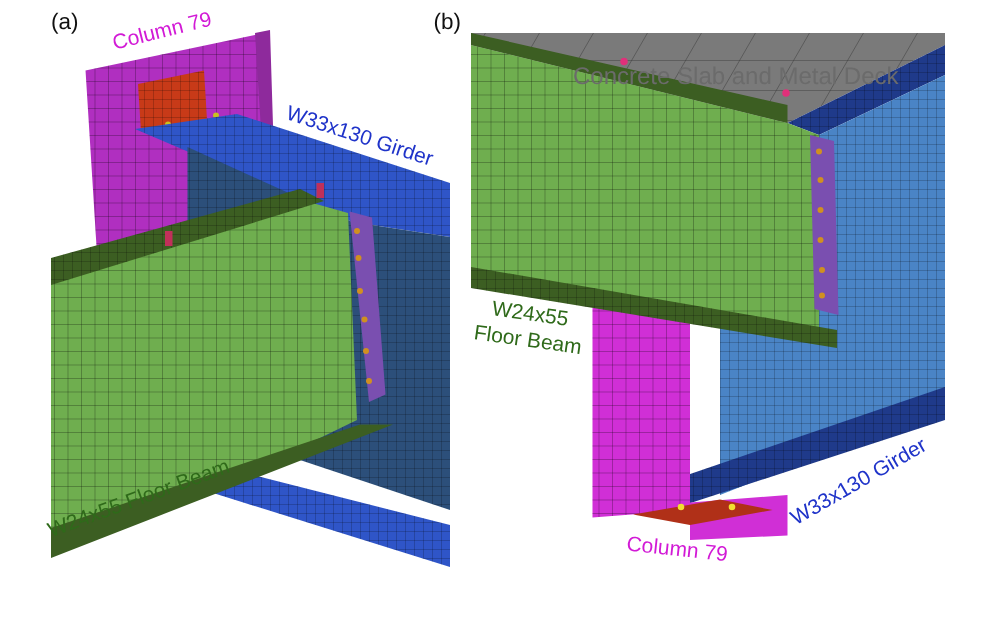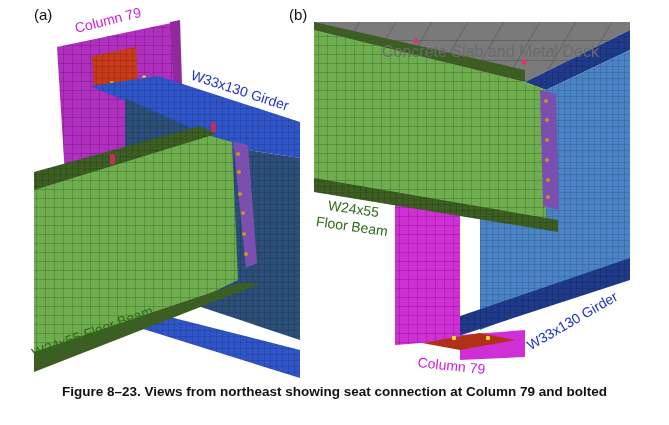--- a/index.html
+++ b/index.html
@@ -167,14 +167,13 @@
   <span id="a-beam" class="annot green">W24x55 Floor Beam</span>
 
   <span id="b-slab" class="annot gray">Concrete Slab and Metal Deck</span>
   <span id="b-beam1" class="annot green">W24x55</span>
   <span id="b-beam2" class="annot green">Floor Beam</span>
   <span id="b-girder" class="annot blue">W33x130 Girder</span>
   <span id="b-col" class="annot magenta">Column 79</span>
 </div>
 
 <div class="caption">
-  <div>Figure 8–23.  Views from northeast showing seat connection at Column 79 and bolted</div>
 </div>
 
 </body></html>

